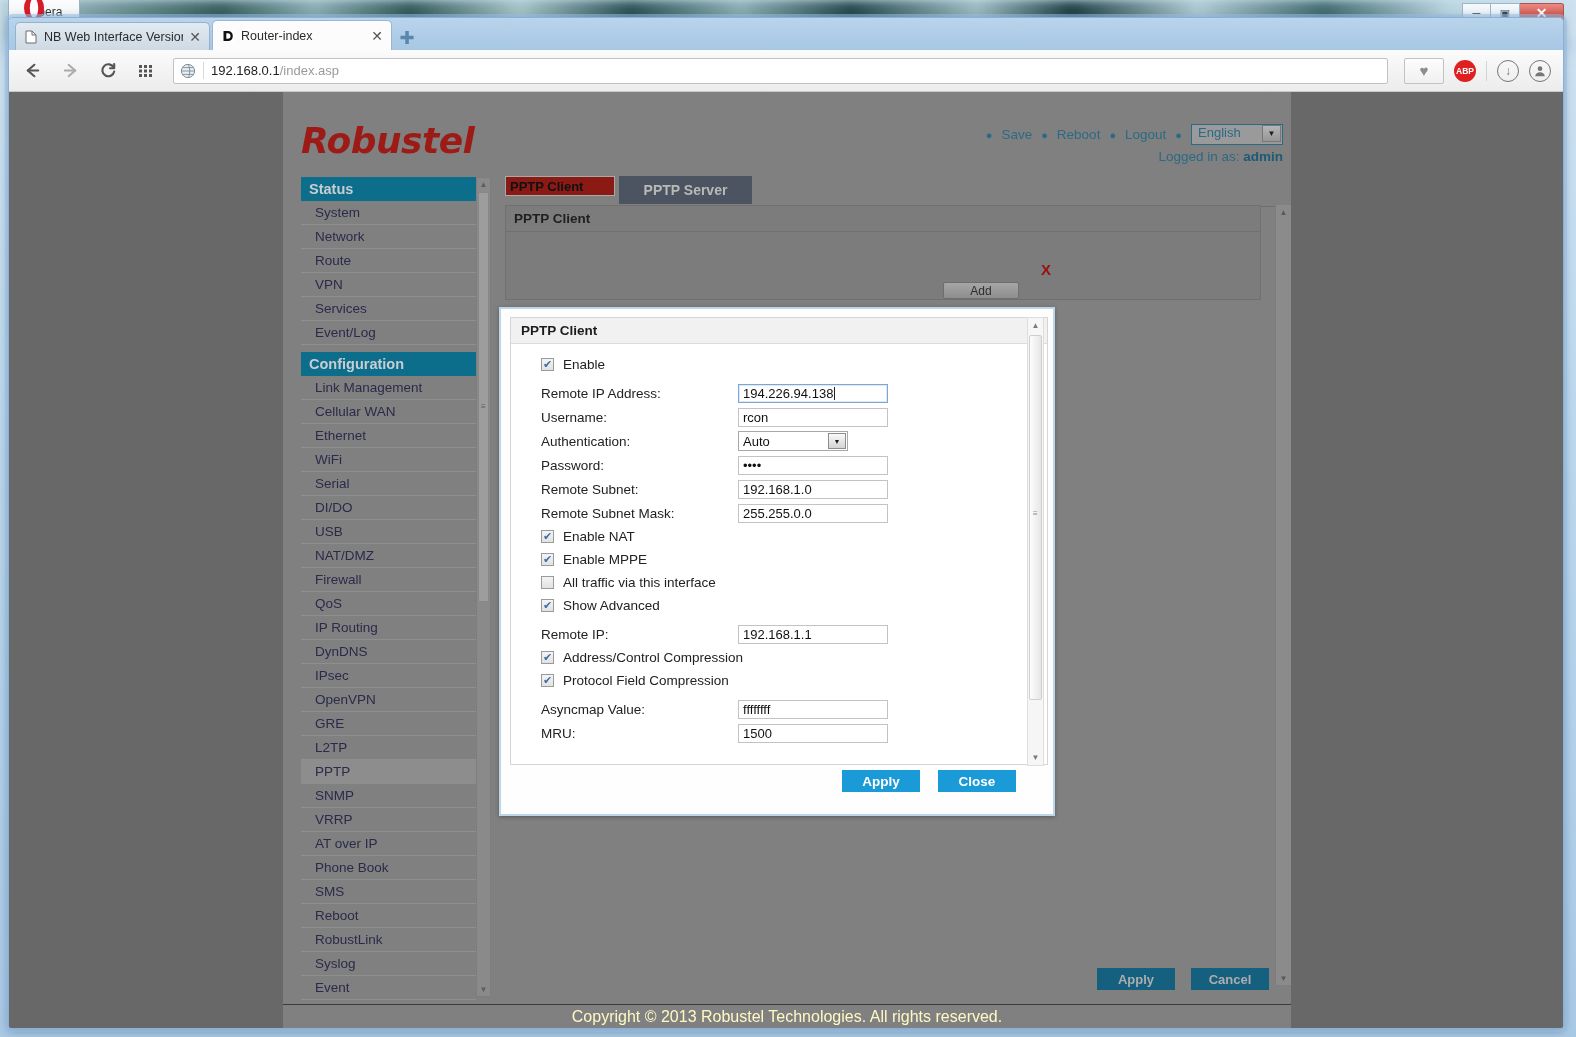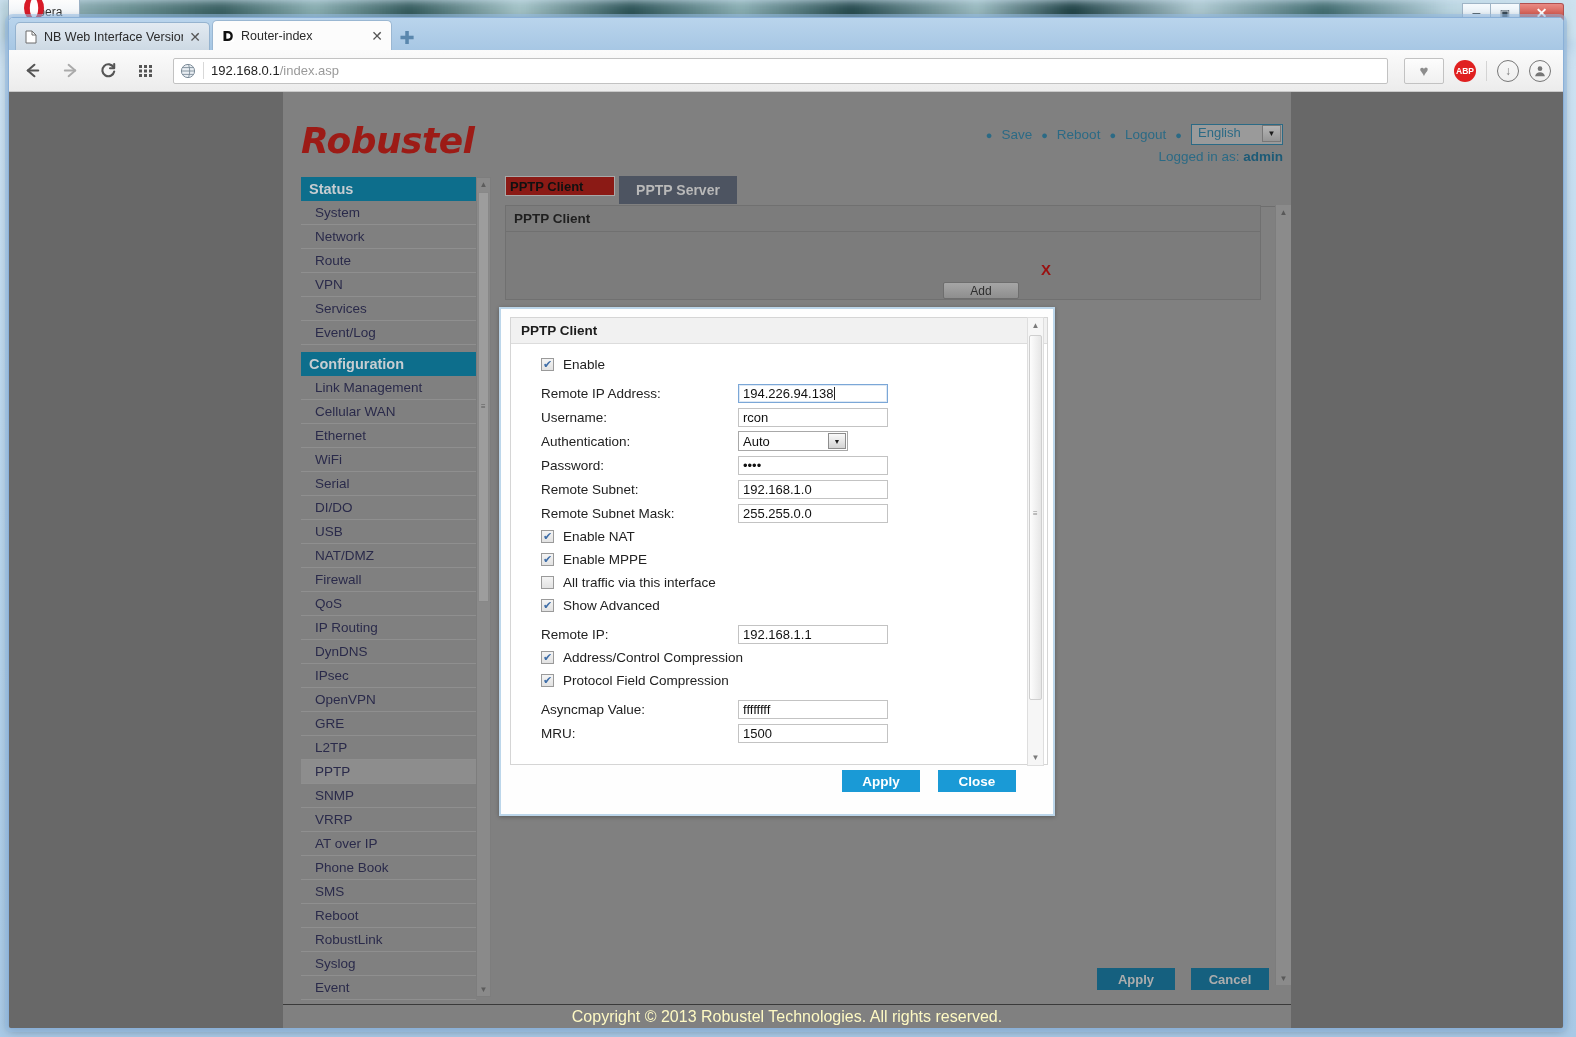--- a/index.html
+++ b/index.html
@@ -221,21 +221,21 @@
     background:#9d9d9d; border:1px solid #888;
   }
   #sb-grip { position:absolute; left:2px; top:212px; font-size:8px; color:#5a5a5a; line-height:3px;}
 
   
   #ptabs {
     position:absolute; left: 222px; top: 84px;
     display:flex; gap: 4px; border-bottom:1px solid #6e6e6e; padding-bottom:2px; width: 780px;
   }
   .ptab {
-    width: 118px; text-align:center; padding: 6px 0;
+    width: 133px; text-align:center; padding: 6px 0;
     font-size: 14px; font-weight:bold; color:#b9b9b9;
   }
   .ptab.sel { background:#8b1a15; }
   .ptab.unsel { background:#4d5461; }
 
   
   #panel {
     position:absolute; left: 222px; top: 113px;
     width: 756px; height: 95px;
     border:1px solid #707070; background:#7c7c7c;

